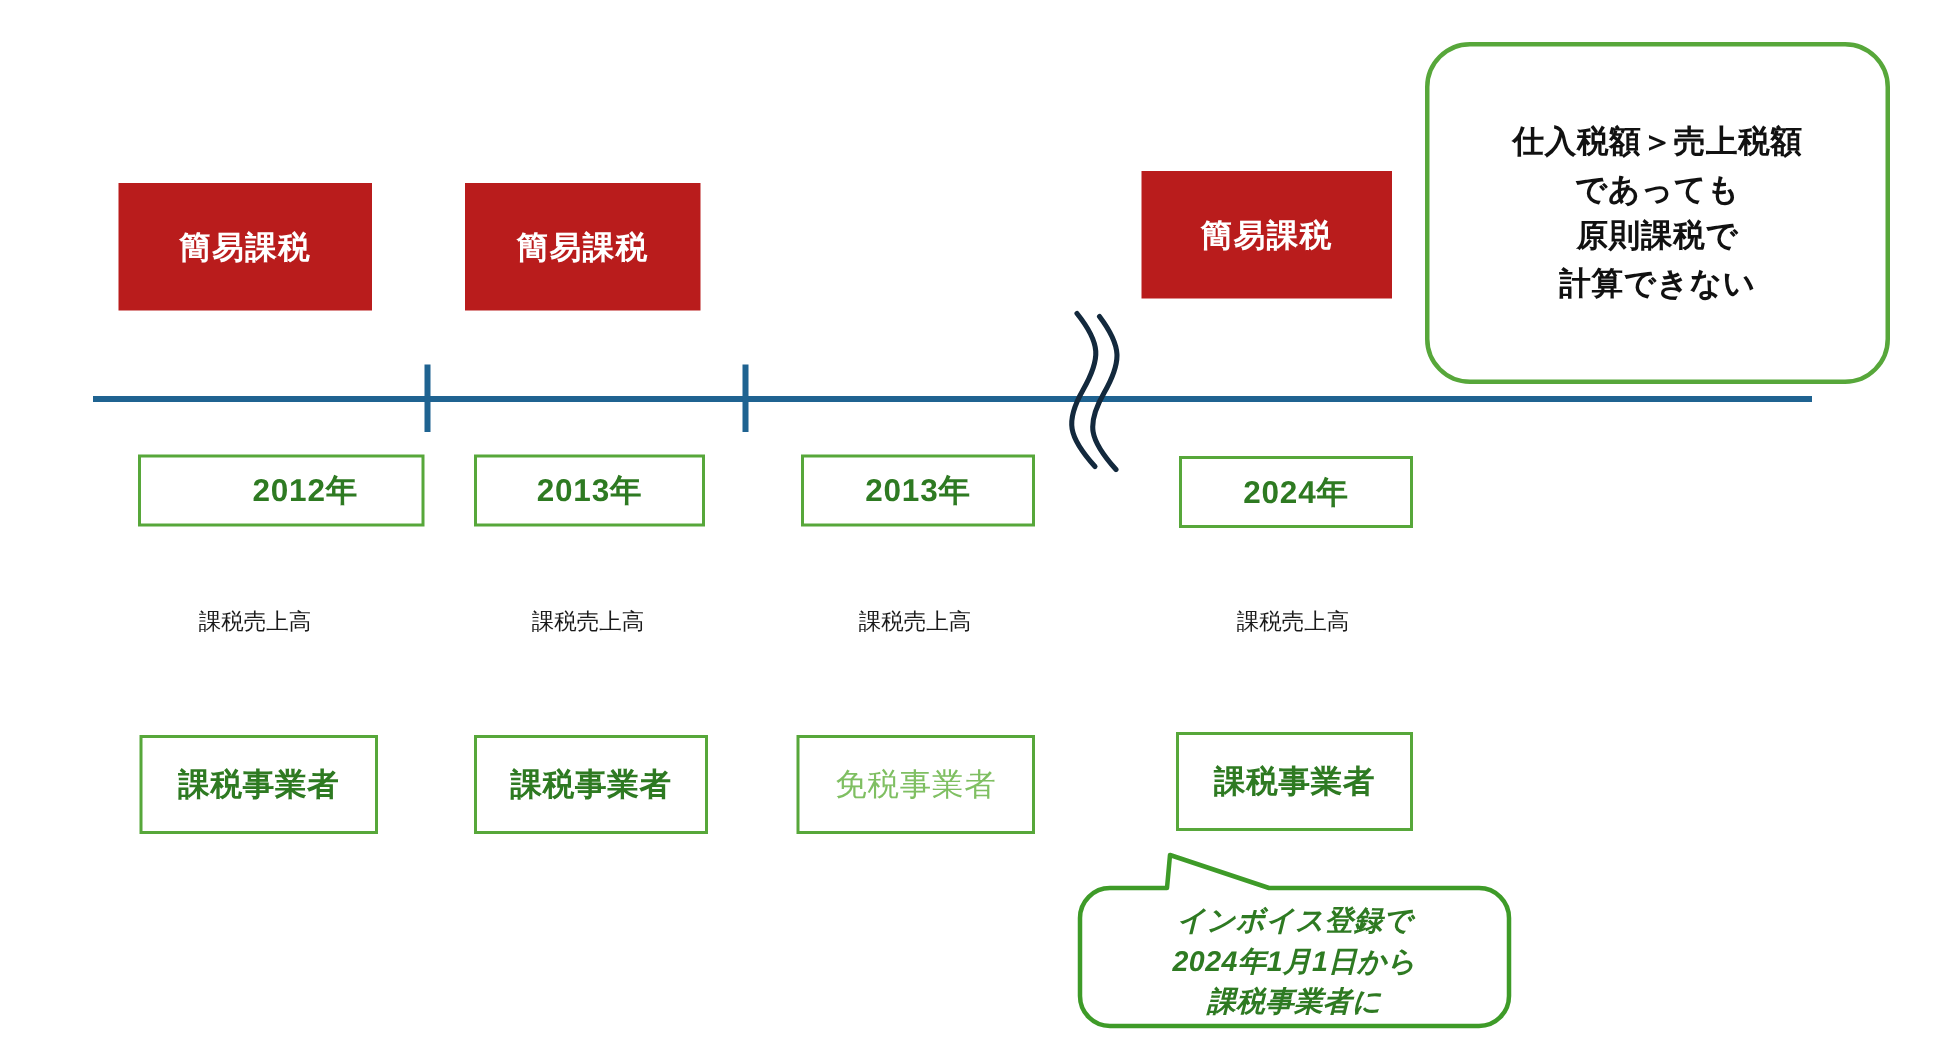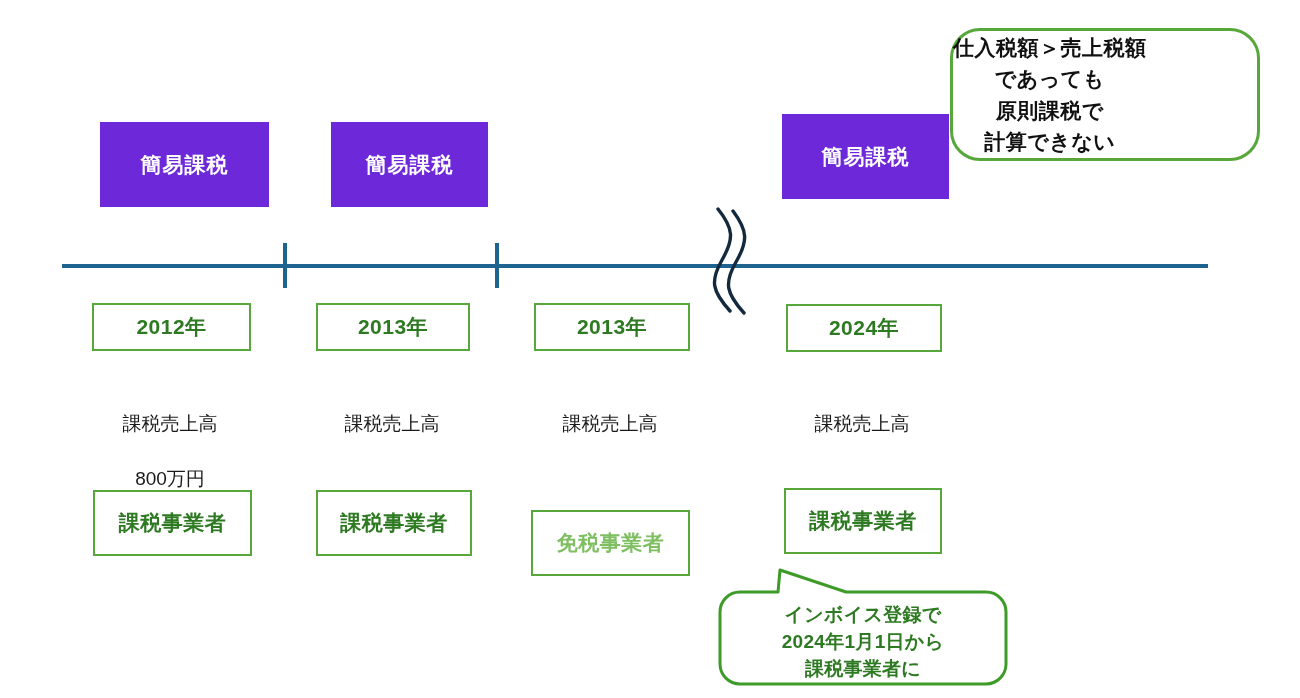--- a/index.html
+++ b/index.html
@@ -45,30 +45,29 @@
     position: absolute;
     left: 700px;
     top: 205px;
     width: 70px;
     height: 110px;
   }
 
   
   .kan-box {
     position: absolute;
-    background: #6d28d9;
+    background: #b91c1c;
     color: #ffffff;
     font-weight: bold;
     font-size: 21px;
     letter-spacing: 1px;
     display: flex;
     align-items: center;
     justify-content: center;
     height: 85px;
-    margin-left: 21px;
   }
 
   
   .year-box {
     position: absolute;
     border: 2px solid #57A73A;
     background: #ffffff;
     color: #2E7A22;
     font-weight: bold;
     font-size: 21px;
@@ -76,21 +75,21 @@
     display: flex;
     align-items: center;
     justify-content: center;
     height: 44px;
   }
 
   
   .sales-text {
     position: absolute;
     text-align: center;
-    font-size: 19px;
+    font-size: 15px;
     line-height: 1.45;
     color: #1a1a1a;
     font-weight: normal;
     white-space: pre-line;
   }
 
   
   .status-box {
     position: absolute;
     border: 2px solid #57A73A;
@@ -101,56 +100,56 @@
     height: 62px;
     font-size: 21px;
     letter-spacing: 0.5px;
   }
   .status-box.taxable {
     color: #2E7A22;
     font-weight: bold;
   }
   .status-box.exempt {
     color: #7FBF62;
-    font-weight: bold;
-    margin-top: 20px;
+    font-weight: normal;
   }
 
   
   .callout-box {
     position: absolute;
     left: 950px;
     top: 28px;
     width: 310px;
-    height: 133px;
+    height: 228px;
     border: 3px solid #57A73A;
     border-radius: 30px;
     background: #ffffff;
     display: flex;
     align-items: center;
-    justify-content: flex-start;
+    justify-content: center;
     box-sizing: border-box;
   }
   .callout-text {
     text-align: center;
     font-size: 21px;
     font-weight: bold;
     line-height: 1.5;
     color: #111111;
     white-space: pre-line;
     letter-spacing: 0.5px;
   }
 
   
   .bubble-wrap {
     position: absolute;
     left: 718px;
     top: 568px;
     width: 316px;
     height: 120px;
+    font-style: italic;
   }
   .bubble-svg {
     position: absolute;
     left: 0; top: 0;
   }
   .bubble-text {
     position: absolute;
     left: 0;
     top: 34px;
     width: 290px;
@@ -178,31 +177,30 @@
       <path d="M33 6 C48 26, 48 36, 36 57 C24 78, 26 88, 44 108" stroke="#13293D" stroke-width="3.4" stroke-linecap="round" fill="none"></path>
     </svg>
   </div>
 
   <div class="kan-box" style="left:79px; top:122px; width:169px;">簡易課税</div>
 
   <div class="kan-box" style="left:310px; top:122px; width:157px;">簡易課税</div>
 
   <div class="kan-box" style="left:761px; top:114px; width:167px;">簡易課税</div>
 
-  <div class="year-box" style="left:92px; top:303px; width:155px;">2012年</div>
+  <div class="year-box" style="left:92px; top:303px; width:155px;padding-left:32px;">2012年</div>
 
   <div class="year-box" style="left:316px; top:303px; width:150px;">2013年</div>
 
   <div class="year-box" style="left:534px; top:303px; width:152px;">2013年</div>
 
   <div class="year-box" style="left:786px; top:304px; width:152px;">2024年</div>
 
   <div class="sales-text" style="left:80px; top:382px; width:180px;">
     <div>課税売上高</div>
-    <div>800万円</div>
   </div>
 
   <div class="sales-text" style="left:302px; top:382px; width:180px;">
     <div>課税売上高</div>
   </div>
 
   <div class="sales-text" style="left:520px; top:382px; width:180px;">
     <div>課税売上高</div>
   </div>
 

